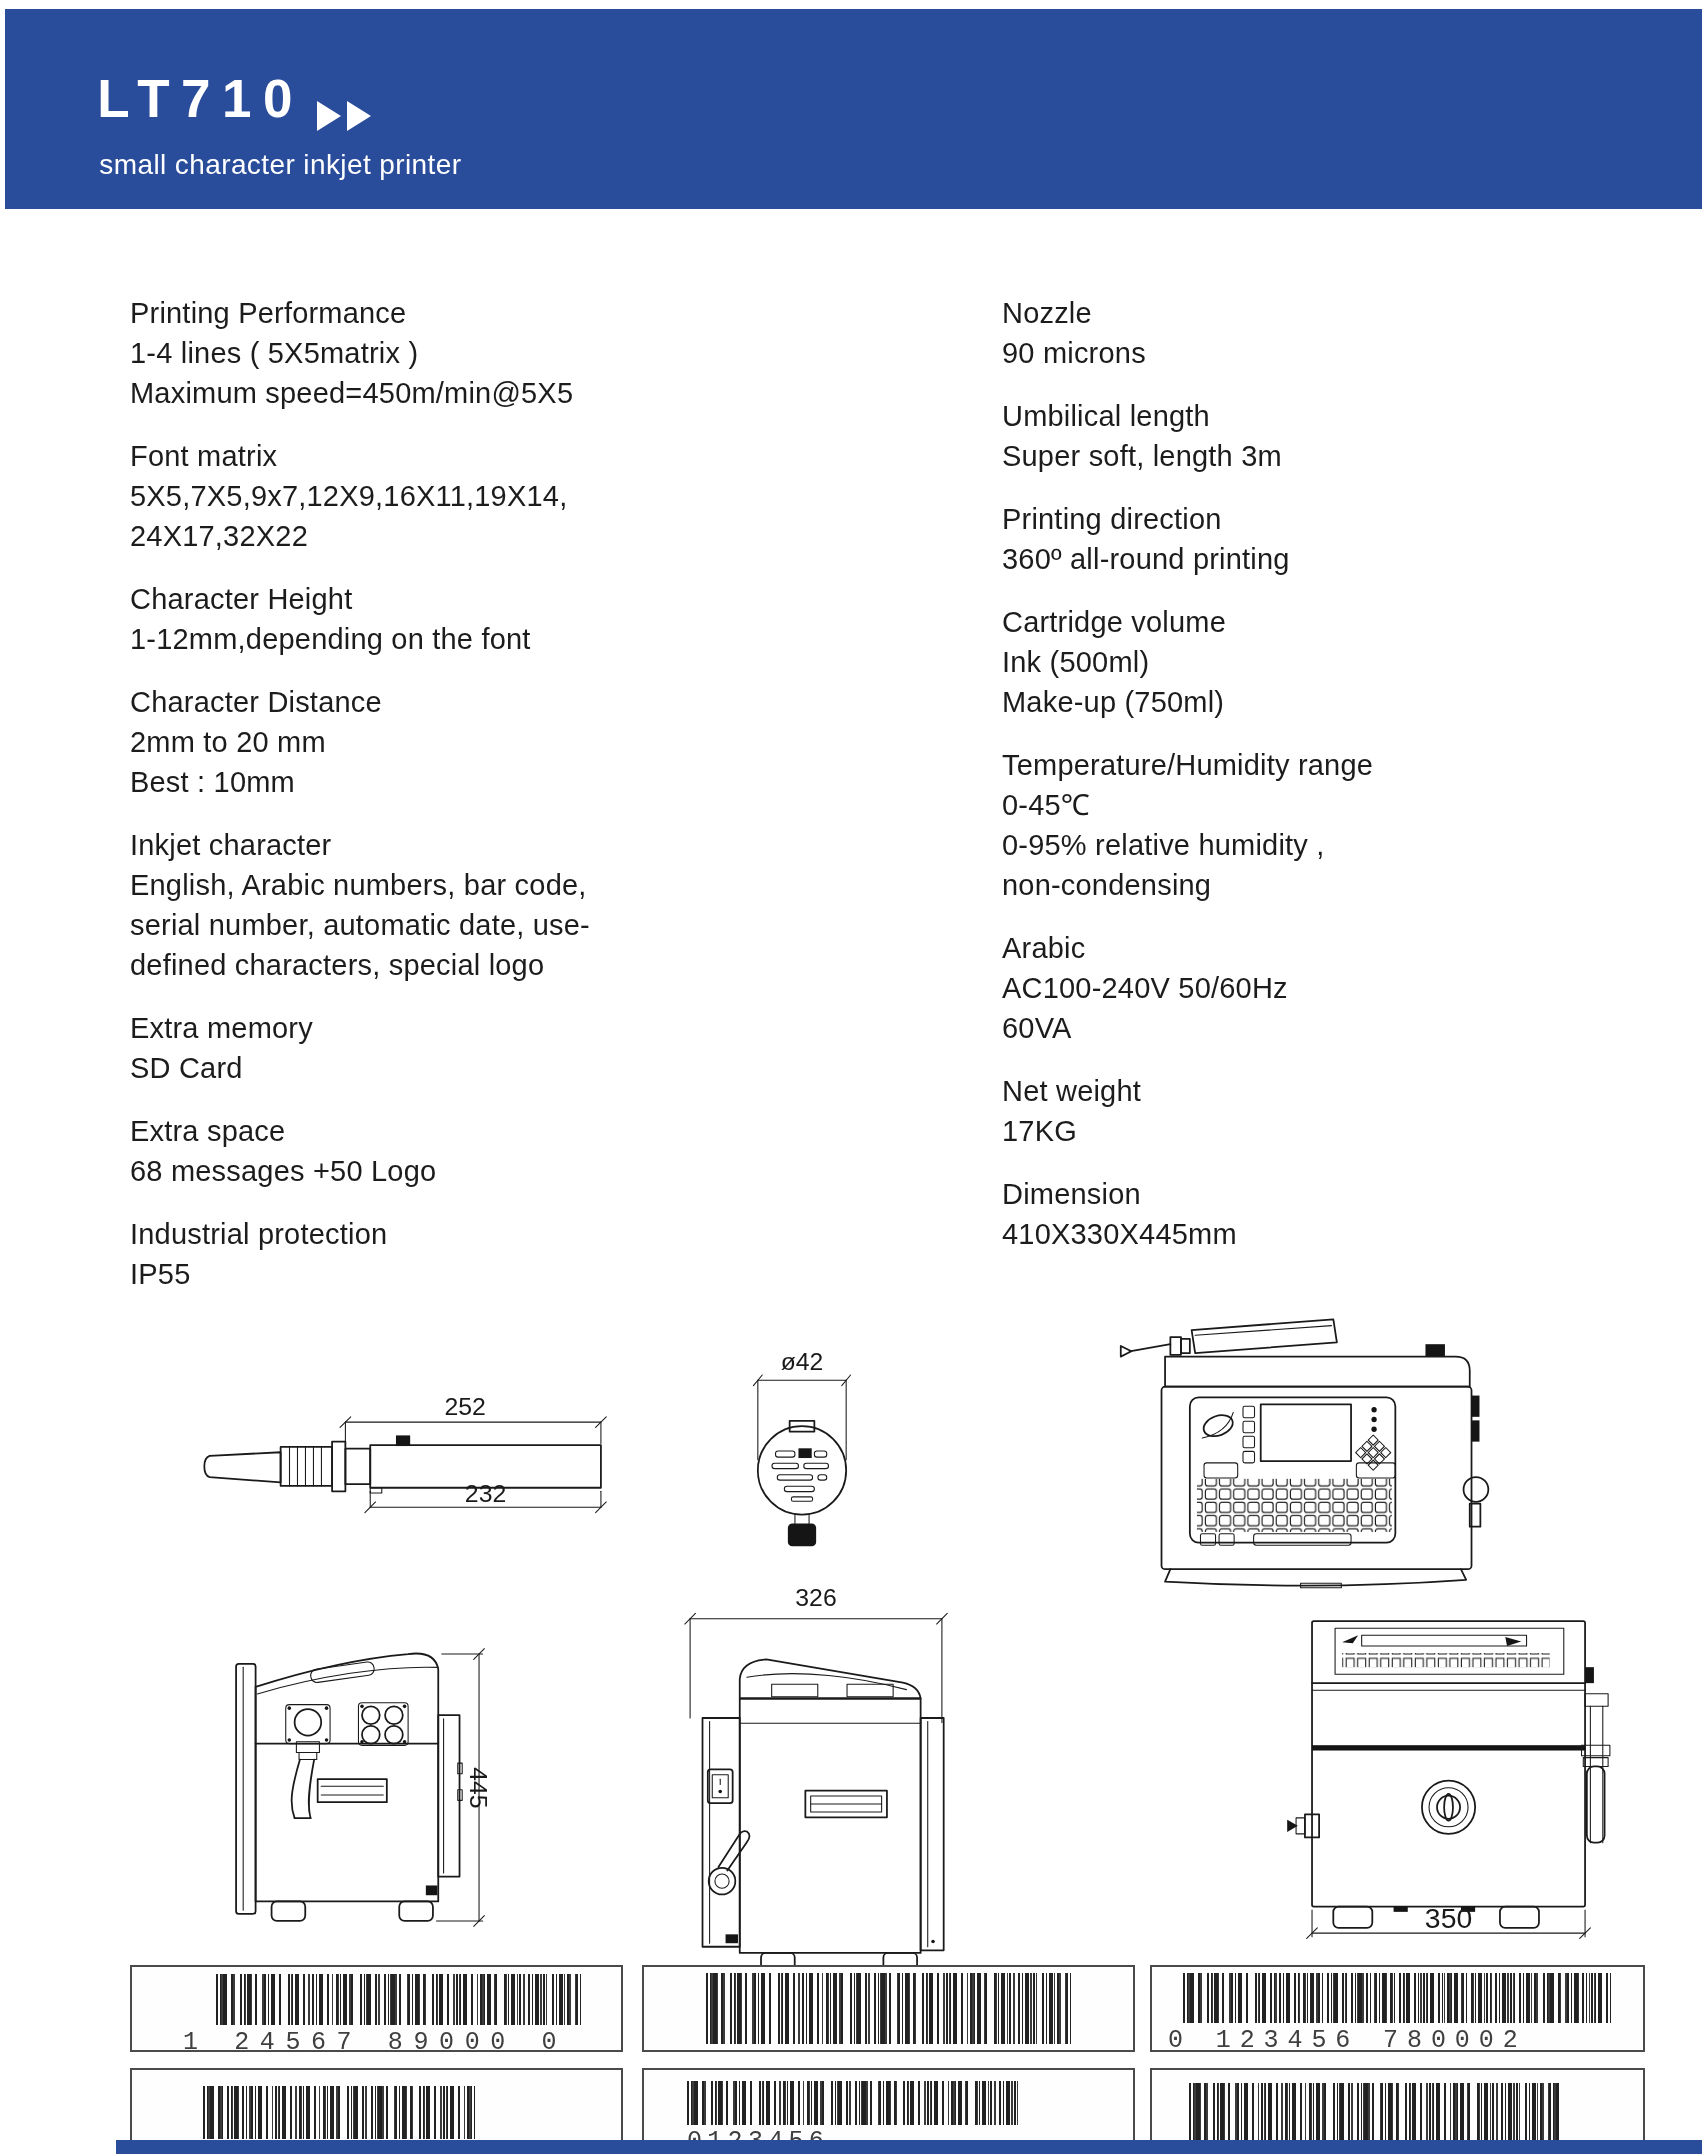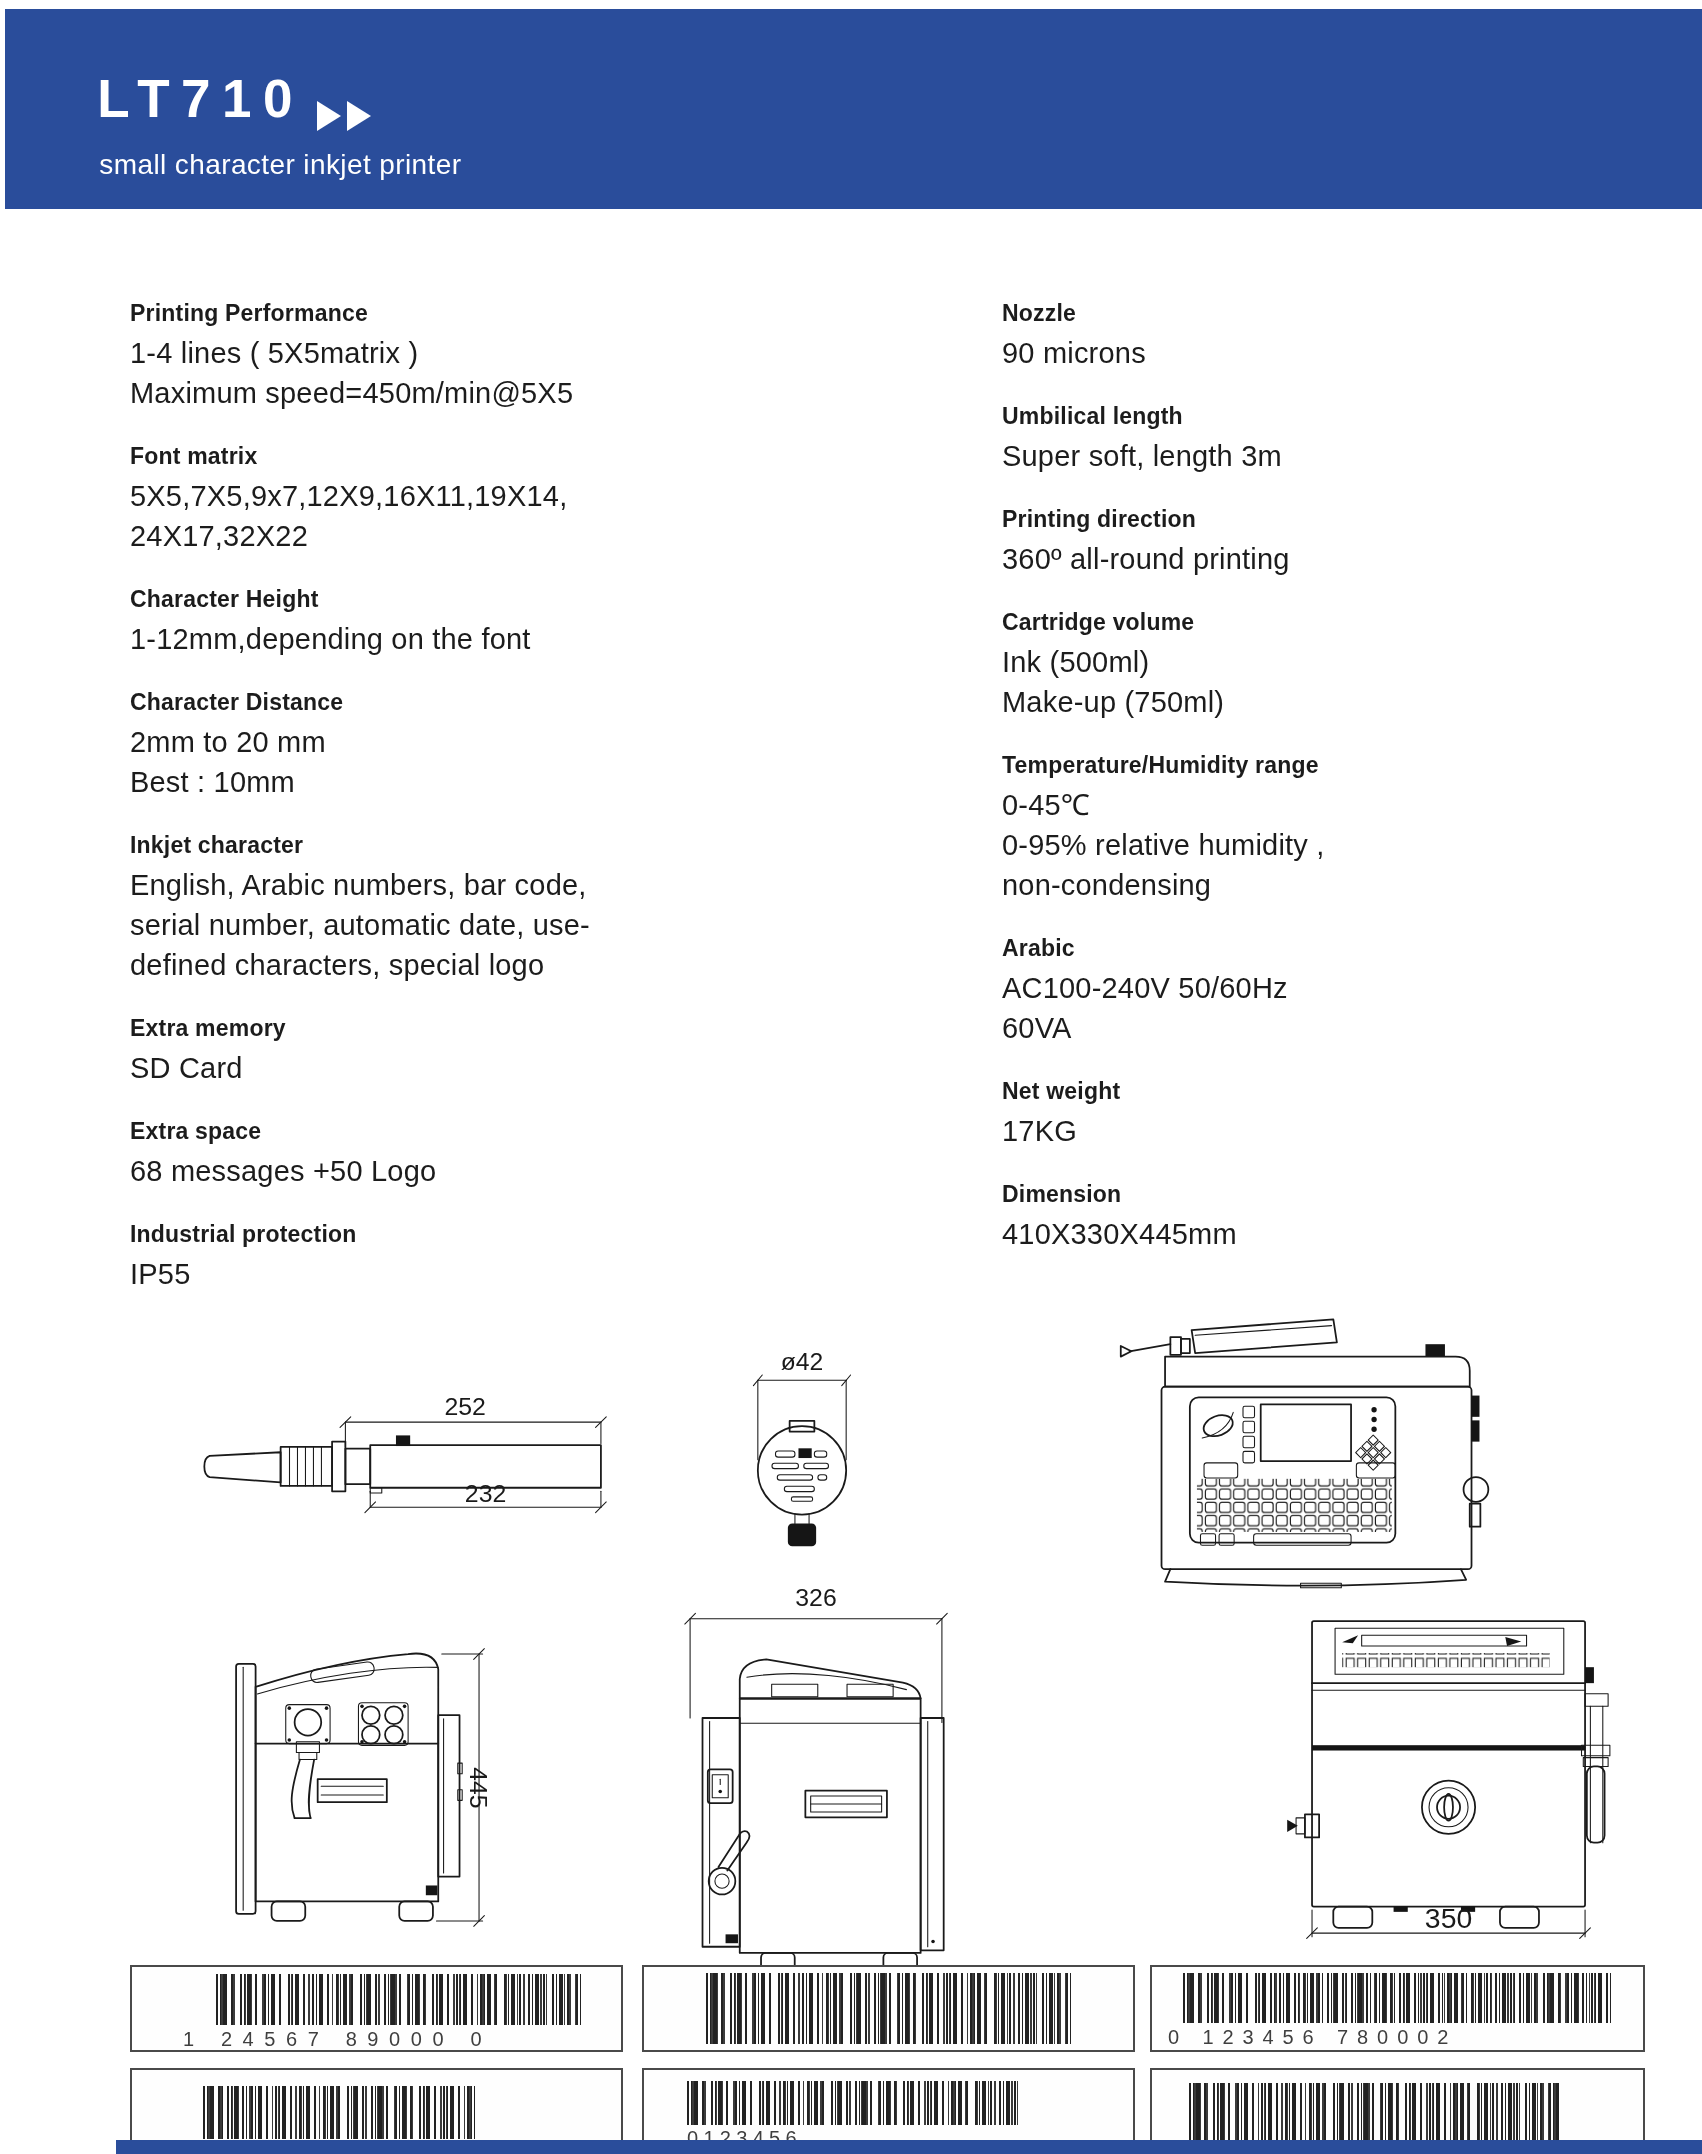--- a/index.html
+++ b/index.html
@@ -11,21 +11,21 @@
   .title{position:absolute;left:92px;top:59px;font-size:53px;font-weight:bold;color:#fff;letter-spacing:11.5px;white-space:nowrap}
   .subtitle{position:absolute;left:94px;top:140px;font-size:28px;color:#fff;letter-spacing:0.4px;white-space:nowrap}
   .arrows{position:absolute;left:312px;top:92px;display:flex;gap:5.3px}
   .tri{width:0;height:0;border-left:24px solid #fff;border-top:15px solid transparent;border-bottom:15px solid transparent}
 
   
   .col{position:absolute;width:567px}
   .col-left{left:130px;top:293px}
   .col-right{left:1002px;top:293px}
   .grp{margin:0 0 23px 0}
-  .grp h3{margin:0;font-size:23px;line-height:40px;font-weight:bold;letter-spacing:0.2px}
+  .grp h3{margin:0;font-size:29px;line-height:40px;font-weight:normal;letter-spacing:0.2px}
   .grp p{margin:0;font-size:29px;line-height:40px;letter-spacing:0.2px}
 
   
   svg.dwg{position:absolute;overflow:visible}
   .d{stroke:#1a1a1a;fill:none;stroke-width:2;stroke-linejoin:round;stroke-linecap:round}
   .t{stroke:#1a1a1a;fill:none;stroke-width:1.2;stroke-linejoin:round;stroke-linecap:round}
   .f{fill:#151515;stroke:none}
   text.dim{font-family:"Liberation Sans",sans-serif;font-size:28px;fill:#1a1a1a;stroke:none}
   #dwg-head-side{left:199px;top:1367px;width:417px;height:151px}
   #dwg-head-face{left:749px;top:1348px;width:106px;height:213px}
@@ -37,21 +37,21 @@
   
   .bc{position:absolute;background:#fefefe;border:2.7px solid #4a4a4a;box-sizing:border-box;overflow:hidden}
   .r1{top:1965px;height:87px}
   .r2{top:2068px;height:87px}
   .c1{left:130px;width:493px}
   .c2{left:642px;width:493px}
   .c3{left:1150px;width:495px}
   .bars{background-image:
     repeating-linear-gradient(90deg,#222 0 1.8px,transparent 1.8px 4.4px,#222 4.4px 5.3px,transparent 5.3px 7px,#222 7px 10.6px,transparent 10.6px 15px,#222 15px 17px,transparent 17px 18.6px,#222 18.6px 19.5px,transparent 19.5px 24px),
     repeating-linear-gradient(90deg,rgba(25,25,25,.85) 0 0.9px,transparent 0.9px 5.3px,rgba(25,25,25,.85) 5.3px 7px,transparent 7px 11.5px,rgba(25,25,25,.85) 11.5px 12.4px,transparent 12.4px 17px,rgba(25,25,25,.85) 17px 18.6px,transparent 18.6px 29px)}
-  .digits{font-family:Liberation Sans, sans-serif;color:#3f3f3f;font-size:20px;margin-top:2.7px;white-space:nowrap}
+  .digits{font-family:Liberation Mono, monospace;color:#3f3f3f;font-size:25px;margin-top:2.7px;white-space:nowrap}
   #bc11 .bars{height:51px;margin:7px 40px 0 84px}
   #bc11 .digits{margin-left:51px;letter-spacing:10.6px}
   #bc12 .bars{height:71px;margin:6.2px 62px 0 62px}
   #bc13 .bars{height:50px;margin:6.2px 31px 0 31px}
   #bc13 .digits{margin-left:16px;letter-spacing:8.9px}
   #bc21 .bars{height:53px;margin:16px 146px 0 71px}
   #bc22 .bars{height:44px;margin:10.6px 115px 0 43px}
   #bc22 .digits{margin-left:43px;letter-spacing:5.3px}
   #bc23 .bars{height:57px;margin:13.3px 84px 0 37px}
 

